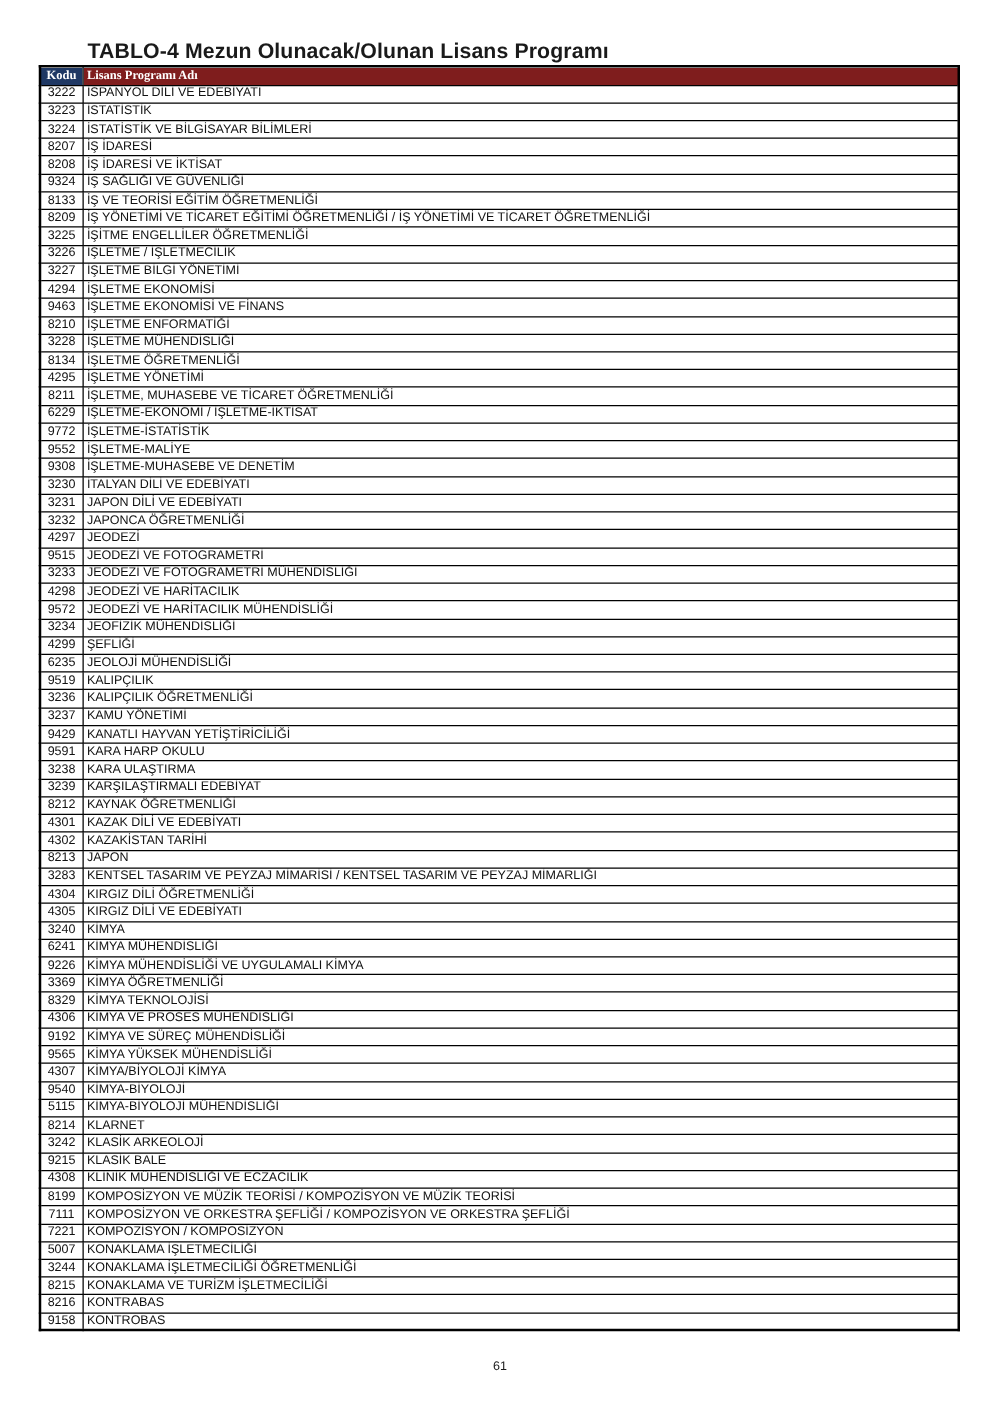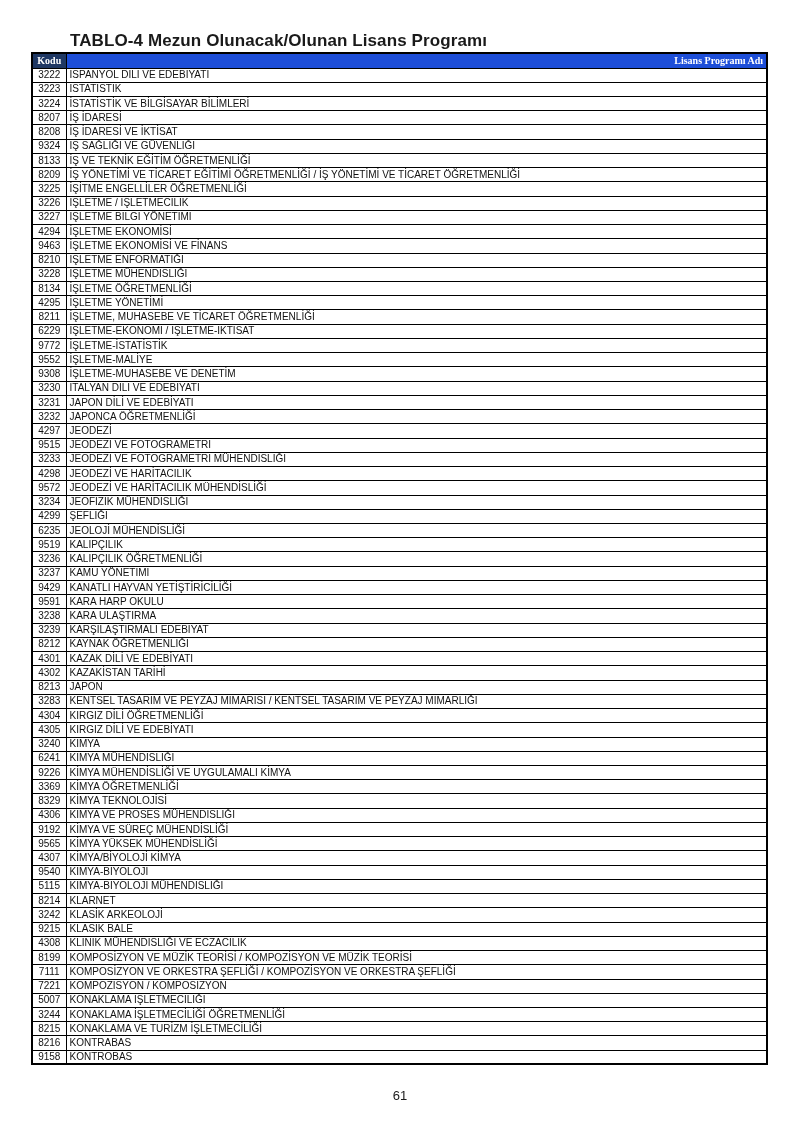--- a/index.html
+++ b/index.html
@@ -66,40 +66,40 @@
   }
   table.program-table tbody td.code-cell {
     text-align: center;
   }
   .page-number {
     position: absolute;
     left: 0;
     top: 1088px;
     width: 800px;
     text-align: center;
-    font-size: 13px;
+    font-size: 10px;
     color: #1a1a1a;
   }
 </style>
 </head>
 <body>
 
 <div class="page">
 
   <div class="doc-title">TABLO-4 Mezun Olunacak/Olunan Lisans Programı</div>
 
   <table class="program-table">
     <colgroup>
       <col class="col-code">
       <col class="col-name">
     </colgroup>
     <thead>
       <tr>
         <th class="code-head" style="background: rgb(31, 56, 100);">Kodu</th>
-        <th style="background: #1d4ed8; text-align: right;">Lisans Programı Adı</th>
+        <th style="background: #7f1d1d;">Lisans Programı Adı</th>
       </tr>
     </thead>
     <tbody>
 
     <tr>
           <td class="code-cell">3222</td>
           <td>İSPANYOL DİLİ VE EDEBİYATI</td>
         </tr>
         <tr>
           <td class="code-cell">3223</td>
@@ -116,21 +116,21 @@
         <tr>
           <td class="code-cell">8208</td>
           <td>İŞ İDARESİ VE İKTİSAT</td>
         </tr>
         <tr>
           <td class="code-cell">9324</td>
           <td>İŞ SAĞLIĞI VE GÜVENLİĞİ</td>
         </tr>
         <tr>
           <td class="code-cell">8133</td>
-          <td>İŞ VE TEKNİK EĞİTİM ÖĞRETMENLİĞİ</td>
+          <td>İŞ VE TEORİSİ EĞİTİM ÖĞRETMENLİĞİ</td>
         </tr>
         <tr>
           <td class="code-cell">8209</td>
           <td>İŞ YÖNETİMİ VE TİCARET EĞİTİMİ ÖĞRETMENLİĞİ / İŞ YÖNETİMİ VE TİCARET ÖĞRETMENLİĞİ</td>
         </tr>
         <tr>
           <td class="code-cell">3225</td>
           <td>İŞİTME ENGELLİLER ÖĞRETMENLİĞİ</td>
         </tr>
         <tr>

